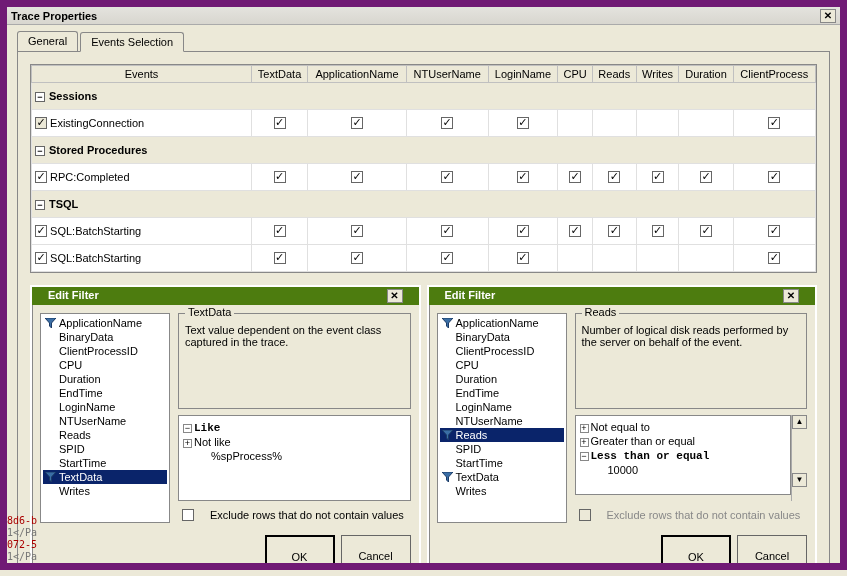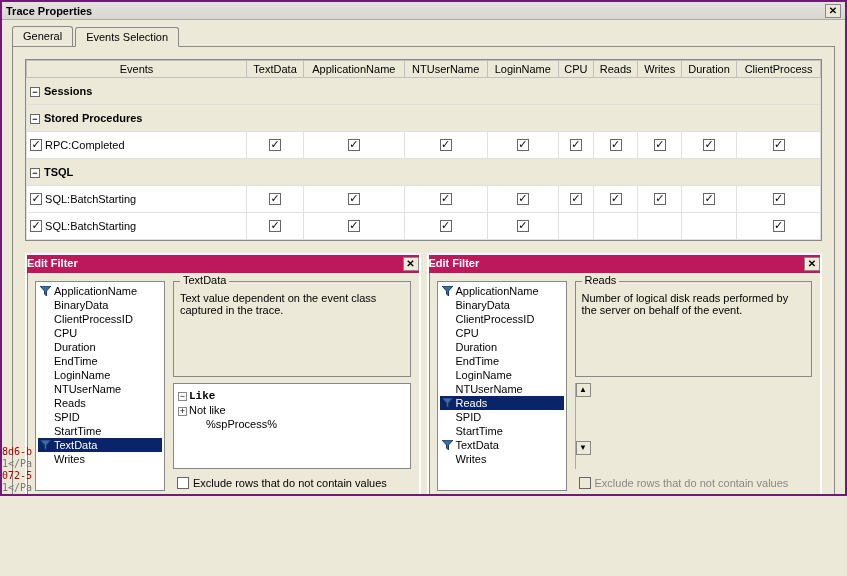--- a/index.html
+++ b/index.html
@@ -1,17 +1,17 @@
 <!DOCTYPE html>
 <html><head>
 <meta charset="utf-8">
 <style>
   * { box-sizing: border-box; }
   body { margin:0; padding:0; font-family: Tahoma, Arial, sans-serif; font-size:11px; background:#ece9d8; color:#000; }
-  .window { width:847px; height:496px; background:#ece9d8; border:2px solid #701a75; position:relative; overflow:hidden; }
+  .window { width:847px; height:570px; background:#ece9d8; border:7px solid #701a75; position:relative; overflow:hidden; }
   .titlebar { height:18px; background:linear-gradient(#e4e3de,#d8d6cf); border-bottom:1px solid #aaa; display:flex; align-items:center; padding:0 4px; font-weight:bold; font-size:11px;}
   .close-x { margin-left:auto; width:16px; height:14px; background:#ece9d8; border:1px solid #888; font-size:10px; text-align:center; line-height:12px; cursor:pointer;}
   .tabs { display:flex; padding:6px 10px 0 10px; }
   .tab { border:1px solid #888; border-bottom:none; padding:3px 10px; background:#ece9d8; font-size:11px; margin-right:2px; cursor:pointer; border-radius:3px 3px 0 0;}
   .tab.active { background:#ece9d8; position:relative; top:1px; border-bottom:1px solid #ece9d8;}
   .tabpanel { border:1px solid #888; margin:0 10px; padding:12px; background:#ece9d8;}
   .desc { margin-bottom:10px; }
   .events-grid { border:1px solid #888; background:#fff; font-size:11px; }
   .events-grid table { border-collapse:collapse; width:100%; }
   .events-grid th { background:#ece9d8; border:1px solid #c0c0c0; padding:2px 4px; font-weight:normal; text-align:center; font-size:11px;}
@@ -19,36 +19,36 @@
   .events-grid td { border:1px solid #e0e0e0; padding:7px 3px; height:17px;}
   .group-row td { background:#ece9d8; font-weight:bold; }
   .group-toggle { display:inline-block; width:10px; height:10px; border:1px solid #666; text-align:center; line-height:8px; font-size:9px; margin-right:4px; background:#fff; cursor:pointer;}
   .chk { display:inline-block; width:12px; height:12px; border:1px solid #666; background:#fff; font-size:10px; text-align:center; line-height:10px;}
   .chk.on::after { content:"✓"; color:#000; font-size:11px; position:relative; top:-1px;}
   .chk.disabled { background:#ece9d8; }
   td.center { text-align:center; }
 
   .filters-row { display:flex; margin-top:12px; gap:6px;}
   .filter-dialog { flex:1; border:2px solid #fff; background:#ece9d8; display:flex; flex-direction:column; box-shadow:1px 1px 0 #888 inset;}
-  .filter-title { background:#be185d; color:#fff; font-weight:bold; padding:2px 0; display:flex; font-size:11px;}
+  .filter-title { background:#4d7c0f; color:#fff; font-weight:bold; padding:2px 16px; display:flex; font-size:11px;}
   .filter-title .close-x { background:#ece9d8; color:#000;}
   .filter-body { display:flex; padding:8px; gap:8px; flex:1;}
   .filter-list { width:130px; border:1px solid #888; background:#fff; padding:2px; height:210px; overflow:auto;}
   .filter-list-item { padding:1px 2px; cursor:pointer; display:flex; align-items:center; gap:3px;}
   .filter-list-item.selected { background:#0a246a; color:#fff;}
   .funnel { width:11px; height:10px; display:inline-block; }
   .funnel svg { width:11px; height:10px; display:block;}
   .right-pane { flex:1; display:flex; flex-direction:column; gap:6px;}
   .groupbox { border:1px solid #888; padding:6px; font-size:11px; position:relative; }
   .groupbox .legend { position:absolute; top:-8px; left:6px; background:#ece9d8; padding:0 3px;}
   .criteria-box { flex:1; border:1px solid #888; background:#fff; padding:4px; font-size:11px; overflow:auto; height:80px;}
   .tree-toggle { display:inline-block; width:9px; height:9px; border:1px solid #888; text-align:center; line-height:7px; font-size:9px; margin-right:2px; cursor:pointer; background:#fff;}
   .crit-row { padding:1px 0; }
   .bold { font-weight:bold;font-family:Liberation Mono, monospace;}
-  .exclude-row { padding:2px 4px; font-size:11px; display:flex; align-items:center; gap:4px;}
+  .exclude-row { padding:2px 4px; font-size:11px; display:flex; align-items:center; gap:16px;}
   .exclude-row.disabled { color:#888; }
   .dlg-buttons { display:flex; justify-content:flex-end; gap:6px; padding:4px 8px 8px;}
   .btn { min-width:70px; padding:14px 8px; border:1px solid #666; background:#ece9d8; font-size:11px; cursor:pointer; text-align:center;}
   .btn.default { border:2px solid #000; }
   .scroll-bar { width:16px; background:#ece9d8; border-left:1px solid #aaa;}
   .sb-arrow { height:14px; background:#ece9d8; border:1px solid #888; font-size:8px; text-align:center; line-height:12px;}
 
   .colored-strip { position:absolute; left:0; bottom:0; width:42px; font-family:monospace; font-size:10px; line-height:12px;}
   .colored-strip .r { color:#a00;} .colored-strip .g{color:#777;}
   .row-indent { padding-left:14px; }
@@ -80,20 +80,32 @@
           <th>LoginName</th>
           <th>CPU</th>
           <th>Reads</th>
           <th>Writes</th>
           <th>Duration</th>
           <th>ClientProcess</th>
         </tr>
         <tr class="group-row">
           <td colspan="10"><span class="group-toggle">−</span><span>Sessions</span></td>
         </tr>
+        <tr>
+          <td class="row-indent"><span class="chk on disabled"></span> <span>ExistingConnection</span></td>
+          <td class="center"><span class="chk on"></span></td>
+          <td class="center"><span class="chk on"></span></td>
+          <td class="center"><span class="chk on"></span></td>
+          <td class="center"><span class="chk on"></span></td>
+          <td></td>
+              <td></td>
+              <td></td>
+              <td></td>
+          <td class="center"><span class="chk on"></span></td>
+        </tr>
         <tr class="group-row">
           <td colspan="10"><span class="group-toggle">−</span><span>Stored Procedures</span></td>
         </tr>
         <tr>
           <td class="row-indent"><span class="chk on"></span> <span>RPC:Completed</span></td>
           <td class="center"><span class="chk on"></span></td>
           <td class="center"><span class="chk on"></span></td>
           <td class="center"><span class="chk on"></span></td>
           <td class="center"><span class="chk on"></span></td>
           <td class="center"><span class="chk on"></span></td>
@@ -275,20 +287,26 @@
             <div class="filter-list-item">
                 <span style="padding-left:14px">Writes</span>
               </div>
           </div>
           <div class="right-pane">
             <div class="groupbox" style="height:96px">
               <span class="legend">Reads</span>
               <div style="padding-top:4px">Number of logical disk reads performed by the server on behalf of the event.</div>
             </div>
             <div style="display:flex; flex:1;">
+              <div class="criteria-box" style="flex:1">
+                <div class="crit-row"><span class="tree-toggle">+</span><span>Not equal to</span></div>
+                <div class="crit-row"><span class="tree-toggle">+</span><span>Greater than or equal</span></div>
+                <div class="crit-row"><span class="tree-toggle">−</span><span class="bold">Less than or equal</span></div>
+                <div class="crit-row" style="padding-left:28px">10000</div>
+              </div>
               <div class="scroll-bar">
                 <div class="sb-arrow">▲</div>
                 <div style="flex:1"></div>
                 <div class="sb-arrow" style="margin-top:44px">▼</div>
               </div>
             </div>
             <div class="exclude-row disabled">
               <span class="chk disabled"></span>
               <span>Exclude rows that do not contain values</span>
             </div>

